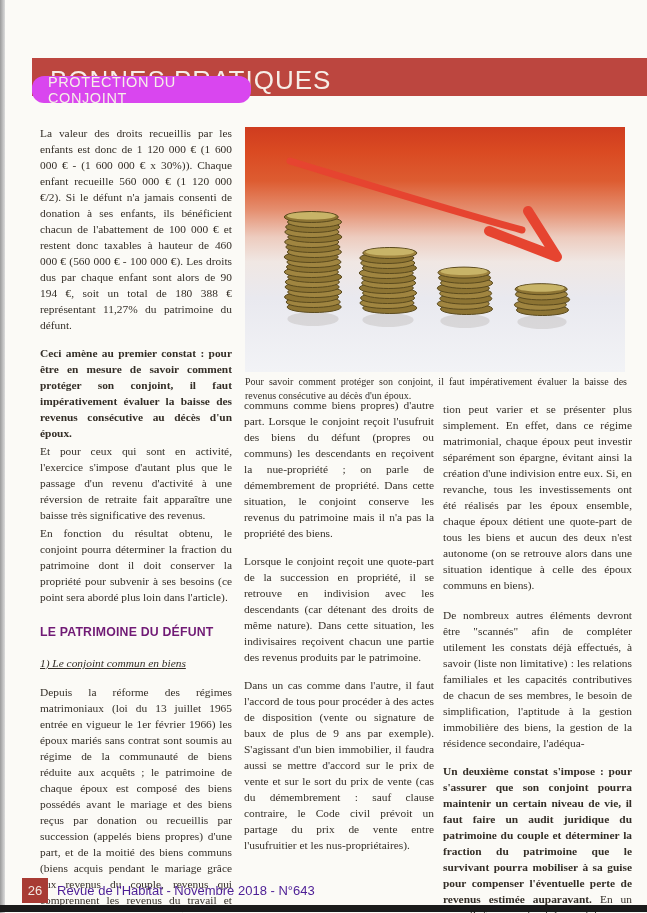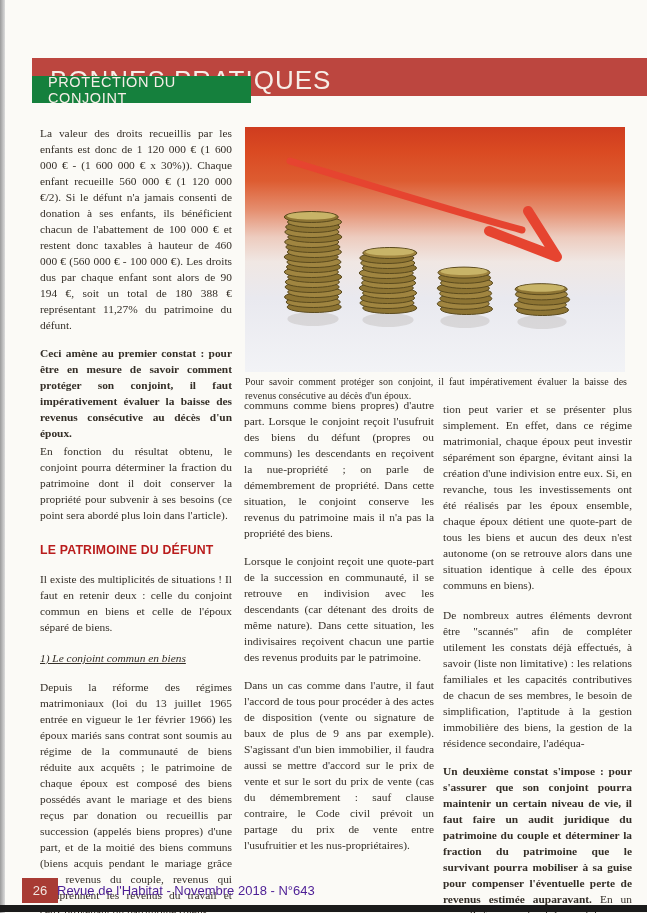--- a/index.html
+++ b/index.html
@@ -30,36 +30,36 @@
   .bold-p { font-weight:bold; }
   .red-heading { font-family:"Liberation Sans", sans-serif; font-weight:bold;
     font-size:12.3px; letter-spacing:0.2px; margin:19px 0 13px 0; }
   .sub-heading { text-decoration:underline; margin:15px 0 13px 0;font-style:italic; }
 
   .photo { position:absolute; left:245px; top:127px; width:380px; height:245px; }
   .photo svg { display:block; width:100%; height:100%; }
   .caption { position:absolute; left:245px; top:375px; width:382px;
     font-size:10px; line-height:14px; text-align:justify; }
 
-  .page-num { position:absolute; left:22px; top:878px; width:36px; height:25px;
+  .page-num { position:absolute; left:22px; top:878px; width:26px; height:25px;
     color:#f2e7e1; font-family:"Liberation Sans", sans-serif; font-size:13px;
     display:flex; align-items:center; justify-content:center; }
   .footer-text { position:absolute; left:57px; top:883px;
     font-family:"Liberation Sans", sans-serif; font-size:13px; color:#4c1d95; }
 </style>
 </head>
 <body>
 
 <div class="scan">
   <div class="edge-left"></div>
 
   <div class="banner-main" style="background: rgb(188, 70, 63);">
     <span class="banner-label">BONNES PRATIQUES</span>
   </div>
-  <div class="banner-sub" style="background: #15803d;">
+  <div class="banner-sub" style="background: #d946ef; border-radius: 12px;">
     <span class="banner-label">PROTECTION DU CONJOINT</span>
   </div>
 
   <figure class="photo" style="margin:0">
     <svg viewBox="0 0 380 245" preserveAspectRatio="none">
       <defs>
         <linearGradient id="bgGrad" x1="0" y1="0" x2="0" y2="1">
           <stop offset="0" stop-color="#cf3c1f"></stop>
           <stop offset="0.10" stop-color="#da4a22"></stop>
           <stop offset="0.22" stop-color="#dd5c31"></stop>
@@ -129,30 +129,30 @@
         <path d="M45,34 C130,60 210,85 277,103" stroke-width="7"></path>
         <polyline points="283,84 312,130 244,104" stroke-width="10"></polyline>
       </g>
     </svg>
   </figure>
   <figcaption class="caption">Pour savoir comment protéger son conjoint, il faut impérativement évaluer la baisse des revenus consécutive au décès d'un époux.</figcaption>
 
   <div class="col col1">
     <p>La valeur des droits recueillis par les enfants est donc de 1 120 000 € (1 600 000 € - (1 600 000 € x 30%)). Chaque enfant recueille 560 000 € (1 120 000 €/2). Si le défunt n'a jamais consenti de donation à ses enfants, ils bénéficient chacun de l'abattement de 100 000 € et restent donc taxables à hauteur de 460 000 € (560 000 € - 100 000 €). Les droits dus par chaque enfant sont alors de 90 194 €, soit un total de 180 388 € représentant 11,27% du patrimoine du défunt.</p>
     <p class="bold-p tight">Ceci amène au premier constat : pour être en mesure de savoir comment protéger son conjoint, il faut impérativement évaluer la baisse des revenus consécutive au décès d'un époux.</p>
+    <p class="tight">Et pour ceux qui sont en activité, l'exercice s'impose d'autant plus que le passage d'un revenu d'activité à une réversion de retraite fait apparaître une baisse très significative des revenus.</p>
     <p>En fonction du résultat obtenu, le conjoint pourra déterminer la fraction du patrimoine dont il doit conserver la propriété pour subvenir à ses besoins (ce point sera abordé plus loin dans l'article).</p>
-    <div class="red-heading" style="color: #b91c1c;">LE PATRIMOINE DU DÉFUNT</div>
-    <p>Il existe des multiplicités de situations ! Il faut en retenir deux : celle du conjoint commun en biens et celle de l'époux séparé de biens.</p>
+    <div class="red-heading" style="color: #701a75;">LE PATRIMOINE DU DÉFUNT</div>
     <div class="sub-heading">1) Le conjoint commun en biens</div>
     <p>Depuis la réforme des régimes matrimoniaux (loi du 13 juillet 1965 entrée en vigueur le 1er février 1966) les époux mariés sans contrat sont soumis au régime de la communauté de biens réduite aux acquêts ; le patrimoine de chaque époux est composé des biens possédés avant le mariage et des biens reçus par donation ou recueillis par succession (appelés biens propres) d'une part, et de la moitié des biens communs (biens acquis pendant le mariage grâce aux revenus du couple, revenus qui comprennent les revenus du travail et ceux provenant du patrimoine (biens</p>
   </div>
 
   <div class="col col2">
     <p>communs comme biens propres) d'autre part. Lorsque le conjoint reçoit l'usufruit des biens du défunt (propres ou communs) les descendants en reçoivent la nue-propriété ; on parle de démembrement de propriété. Dans cette situation, le conjoint conserve les revenus du patrimoine mais il n'a pas la propriété des biens.</p>
-    <p>Lorsque le conjoint reçoit une quote-part de la succession en communauté, il se retrouve en indivision avec les descendants (car détenant des droits de même nature). Dans cette situation, les indivisaires reçoivent chacun une partie des revenus produits par le patrimoine.</p>
+    <p>Lorsque le conjoint reçoit une quote-part de la succession en propriété, il se retrouve en indivision avec les descendants (car détenant des droits de même nature). Dans cette situation, les indivisaires reçoivent chacun une partie des revenus produits par le patrimoine.</p>
     <p style="margin-bottom:16px">Dans un cas comme dans l'autre, il faut l'accord de tous pour procéder à des actes de disposition (vente ou signature de baux de plus de 9 ans par exemple). S'agissant d'un bien immobilier, il faudra aussi se mettre d'accord sur le prix de vente et sur le sort du prix de vente (cas du démembrement : sauf clause contraire, le Code civil prévoit un partage du prix de vente entre l'usufruitier et les nus-propriétaires).</p>
   </div>
 
   <div class="col col3">
     <p style="margin-bottom:14px">tion peut varier et se présenter plus simplement. En effet, dans ce régime matrimonial, chaque époux peut investir séparément son épargne, évitant ainsi la création d'une indivision entre eux. Si, en revanche, tous les investissements ont été réalisés par les époux ensemble, chaque époux détient une quote-part de tous les biens et aucun des deux n'est autonome (on se retrouve alors dans une situation identique à celle des époux communs en biens).</p>
     <p>De nombreux autres éléments devront être "scannés" afin de compléter utilement les constats déjà effectués, à savoir (liste non limitative) : les relations familiales et les capacités contributives de chacun de ses membres, le besoin de simplification, l'aptitude à la gestion immobilière des biens, la gestion de la résidence secondaire, l'adéqua-</p>
     <p style="margin-bottom:15px"><b class="bold-p">Un deuxième constat s'impose : pour s'assurer que son conjoint pourra maintenir un certain niveau de vie, il faut faire un audit juridique du patrimoine du couple et déterminer la fraction du patrimoine que le survivant pourra mobiliser à sa guise pour compenser l'éventuelle perte de revenus estimée auparavant.</b>
 <span>En un mot, il faut savoir si le conjoint peut disposer d'une réserve !</span></p>
   </div>
 

